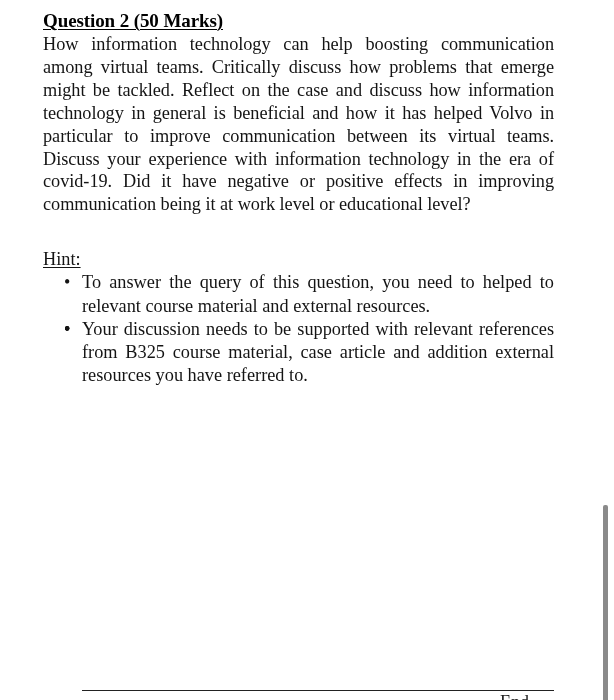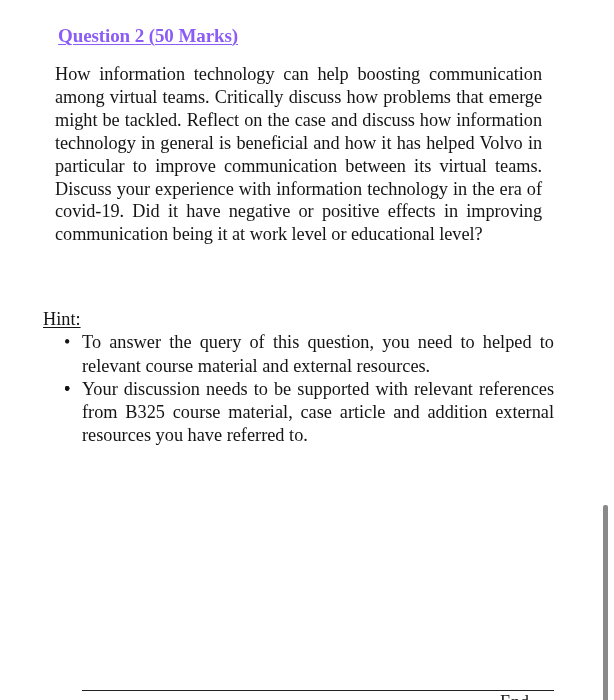--- a/index.html
+++ b/index.html
@@ -17,37 +17,37 @@
     }
     .page {
       position: absolute;
       left: 43px;
       top: 9px;
       width: 511px;
     }
     .q-title {
       font-size: 19px;
       font-weight: bold;
-      color: #8b5cf6;
+      color: #000000;
       text-decoration: underline;
       text-underline-offset: 2px;
       text-decoration-thickness: 1px;
       line-height: 24px;
-      margin: 15px;
+      margin: 0;
       letter-spacing: -0.1px;
     }
     .q-body {
       font-size: 18.3px;
       line-height: 22.9px;
       text-align: justify;
-      margin: 12px;
+      margin: 0;
       letter-spacing: -0.05px;
     }
     .hint-title {
-      margin-top: 50px;
+      margin-top: 32px;
       font-size: 18.3px;
       line-height: 23px;
       text-decoration: underline;
       text-underline-offset: 2px;
       text-decoration-thickness: 1px;
       display: inline-block;
     }
     ul.hints {
       list-style: none;
       margin: 0;

